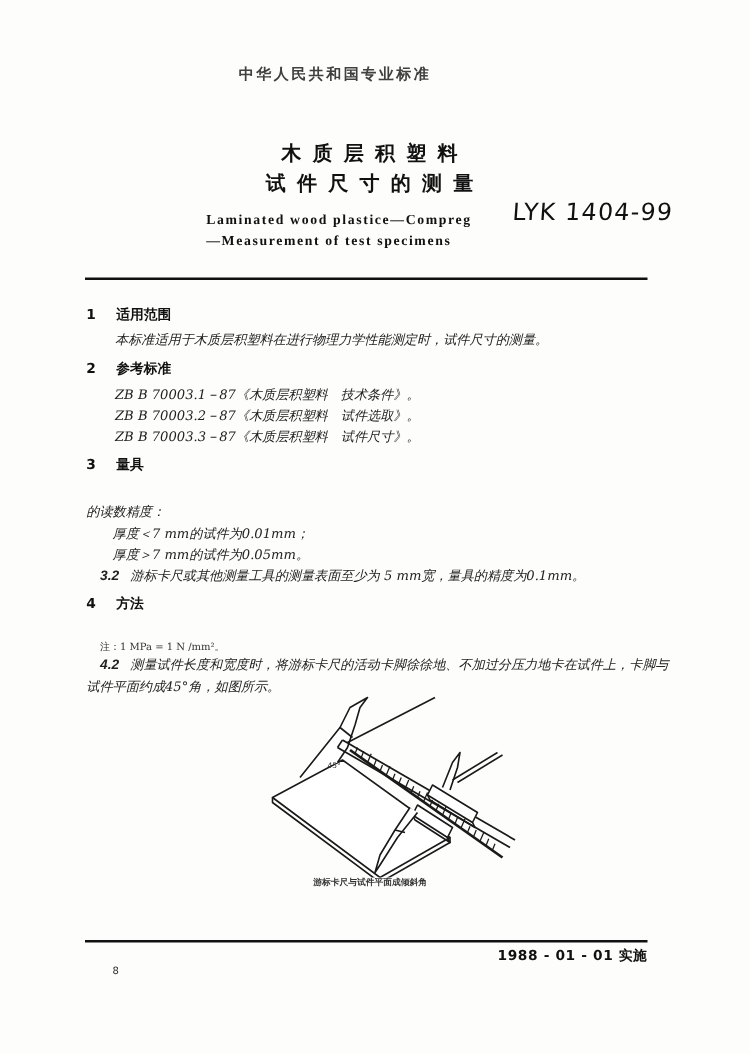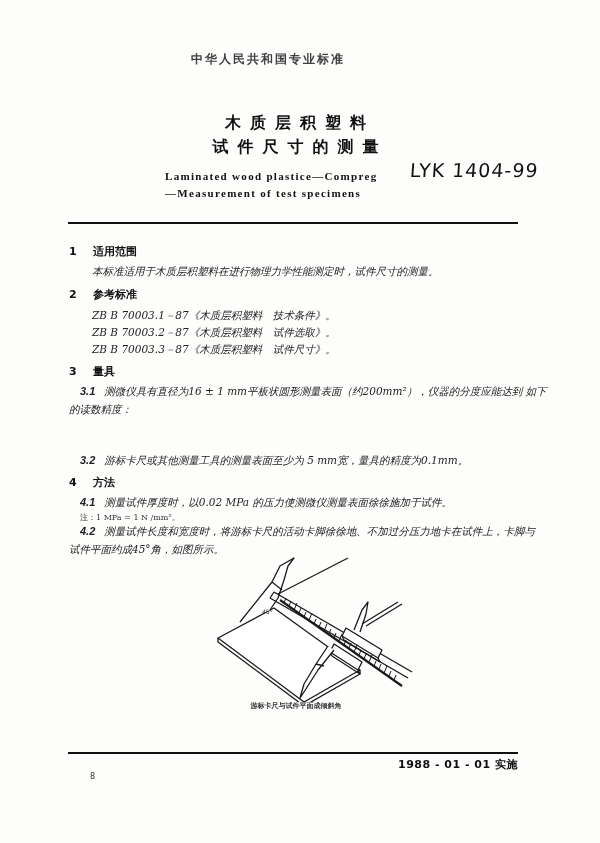--- a/index.html
+++ b/index.html
@@ -150,33 +150,29 @@
   <div class="abs sec-head" style="left:69px; top:287px;">
     <span class="sec-num">2</span><span>参考标准</span>
   </div>
   <div class="abs body-text" style="left:92px; top:309px;">ZB B 70003.1－87《木质层积塑料　技术条件》。</div>
   <div class="abs body-text" style="left:92px; top:326px;text-align:center;">ZB B 70003.2－87《木质层积塑料　试件选取》。</div>
   <div class="abs body-text" style="left:92px; top:343px;">ZB B 70003.3－87《木质层积塑料　试件尺寸》。</div>
 
   <div class="abs sec-head" style="left:69px; top:364px;">
     <span class="sec-num">3</span><span>量具</span>
   </div>
-  <div class="abs body-text" style="left:80px; top:385px;">
-    <span class="clause-num">3.1</span><span>测微仪具有直径为16 ± 1 mm平板状圆形测量表面（约200mm²），仪器的分度应能达到 如下</span>
-  </div>
   <div class="abs body-text" style="left:69px; top:403px;">的读数精度：</div>
+  <div class="abs body-text" style="left:90px; top:420px;">厚度＜7 mm的试件为0.01mm；</div>
+  <div class="abs body-text" style="left:90px; top:437px;">厚度＞7 mm的试件为0.05mm。</div>
   <div class="abs body-text" style="left:80px; top:454px;">
     <span class="clause-num">3.2</span><span>游标卡尺或其他测量工具的测量表面至少为 5 mm宽，量具的精度为0.1mm。</span>
   </div>
 
   <div class="abs sec-head" style="left:69px; top:475px;">
     <span class="sec-num">4</span><span>方法</span>
-  </div>
-  <div class="abs body-text" style="left:80px; top:496px;">
-    <span class="clause-num">4.1</span><span>测量试件厚度时，以0.02 MPa 的压力使测微仪测量表面徐徐施加于试件。</span>
   </div>
   <div class="abs note-text" style="left:80px; top:512px;">注：1 MPa = 1 N /mm²。</div>
   <div class="abs body-text" style="left:80px; top:525px;">
     <span class="clause-num">4.2</span><span>测量试件长度和宽度时，将游标卡尺的活动卡脚徐徐地、不加过分压力地卡在试件上，卡脚与</span>
   </div>
   <div class="abs body-text" style="left:69px; top:543px;">试件平面约成45°角，如图所示。</div>
 
   <div class="abs figure">
     <svg width="210" height="150" viewBox="0 0 210 150">
       <g fill="none" stroke="#1a1a1a" stroke-width="1.3" stroke-linejoin="round">

